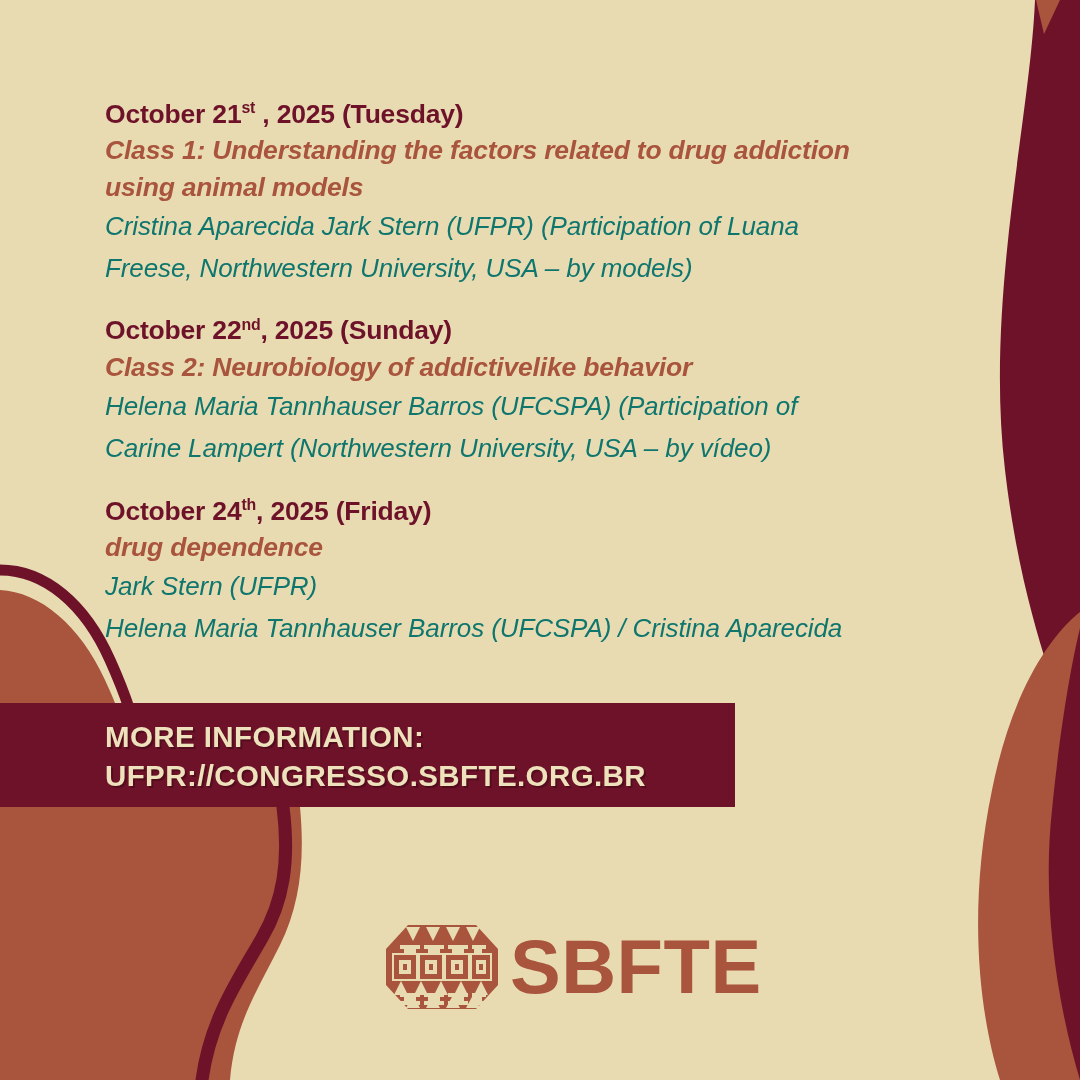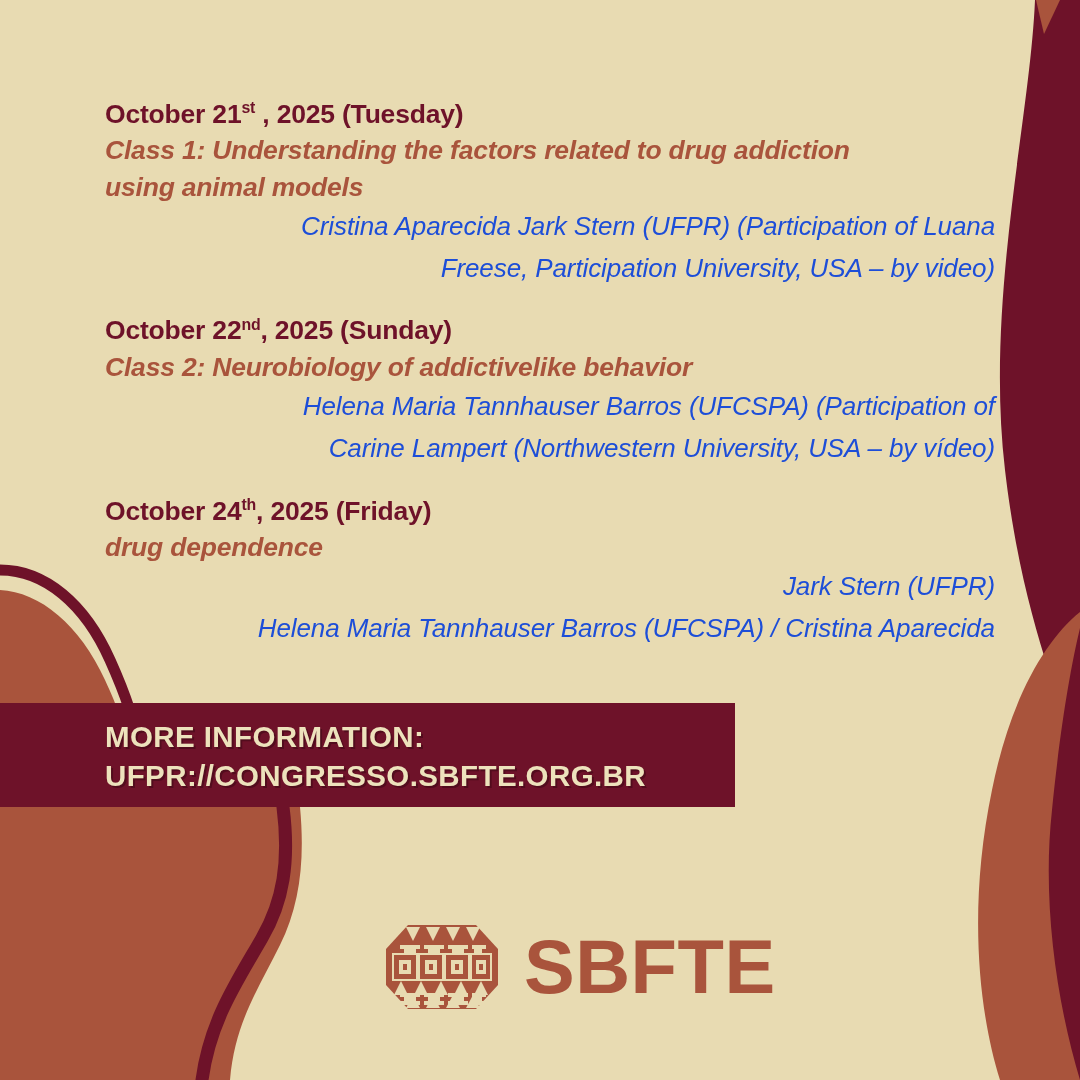--- a/index.html
+++ b/index.html
@@ -52,28 +52,27 @@
   }
   .sched-class {
     color: #A9543C;
     font-size: 26.5px;
     font-weight: bold;
     line-height: 1.37;
     letter-spacing: -0.2px;
     font-style: italic;
   }
   .sched-speakers {
-    color: #1d4ed8;
+    color: #0f766e;
     font-size: 26px;
     font-style: italic;
     font-weight: normal;
     line-height: 1.53;
     letter-spacing: -0.1px;
     margin-top: 2px;
-    text-align: right;
   }
 
   
   #info-banner {
     position: absolute;
     left: 0;
     top: 703px;
     width: 735px;
     height: 104px;
     background: #6E1229;
@@ -92,21 +91,21 @@
   }
 
   
   #logo-lockup {
     position: absolute;
     left: 378px;
     top: 915px;
     z-index: 5;
     display: flex;
     align-items: center;
-    gap: 18px;
+    gap: 4px;
   }
   #logo-wordmark {
     color: #A9543C;
     font-size: 76px;
     font-weight: bold;
     letter-spacing: 0.5px;
     line-height: 1;
   }
 </style>
 </head>
@@ -155,21 +154,21 @@
              C238,980 210,1020 202,1080"></path>
   </svg>
 
   <div id="schedule">
 
     <div class="sched-block">
       <div class="sched-date"><span>October 21</span><sup>st</sup><span> , 2025 (Tuesday)</span></div>
       <div class="sched-class">Class 1: Understanding the factors related to drug addiction</div>
       <div class="sched-class">using  animal models</div>
       <div class="sched-speakers">Cristina Aparecida Jark Stern (UFPR) (Participation of Luana</div>
-      <div class="sched-speakers">Freese, Participation University, USA – by video)</div>
+      <div class="sched-speakers">Freese, Northwestern University, USA – by models)</div>
     </div>
 
     <div class="sched-block">
       <div class="sched-date"><span>October 22</span><sup>nd</sup><span>, 2025 (Sunday)</span></div>
       <div class="sched-class">Class 2: Neurobiology of addictivelike behavior</div>
       <div class="sched-speakers">Helena Maria Tannhauser Barros (UFCSPA) (Participation of</div>
       <div class="sched-speakers">Carine Lampert (Northwestern University, USA – by vídeo)</div>
     </div>
 
     <div class="sched-block">

